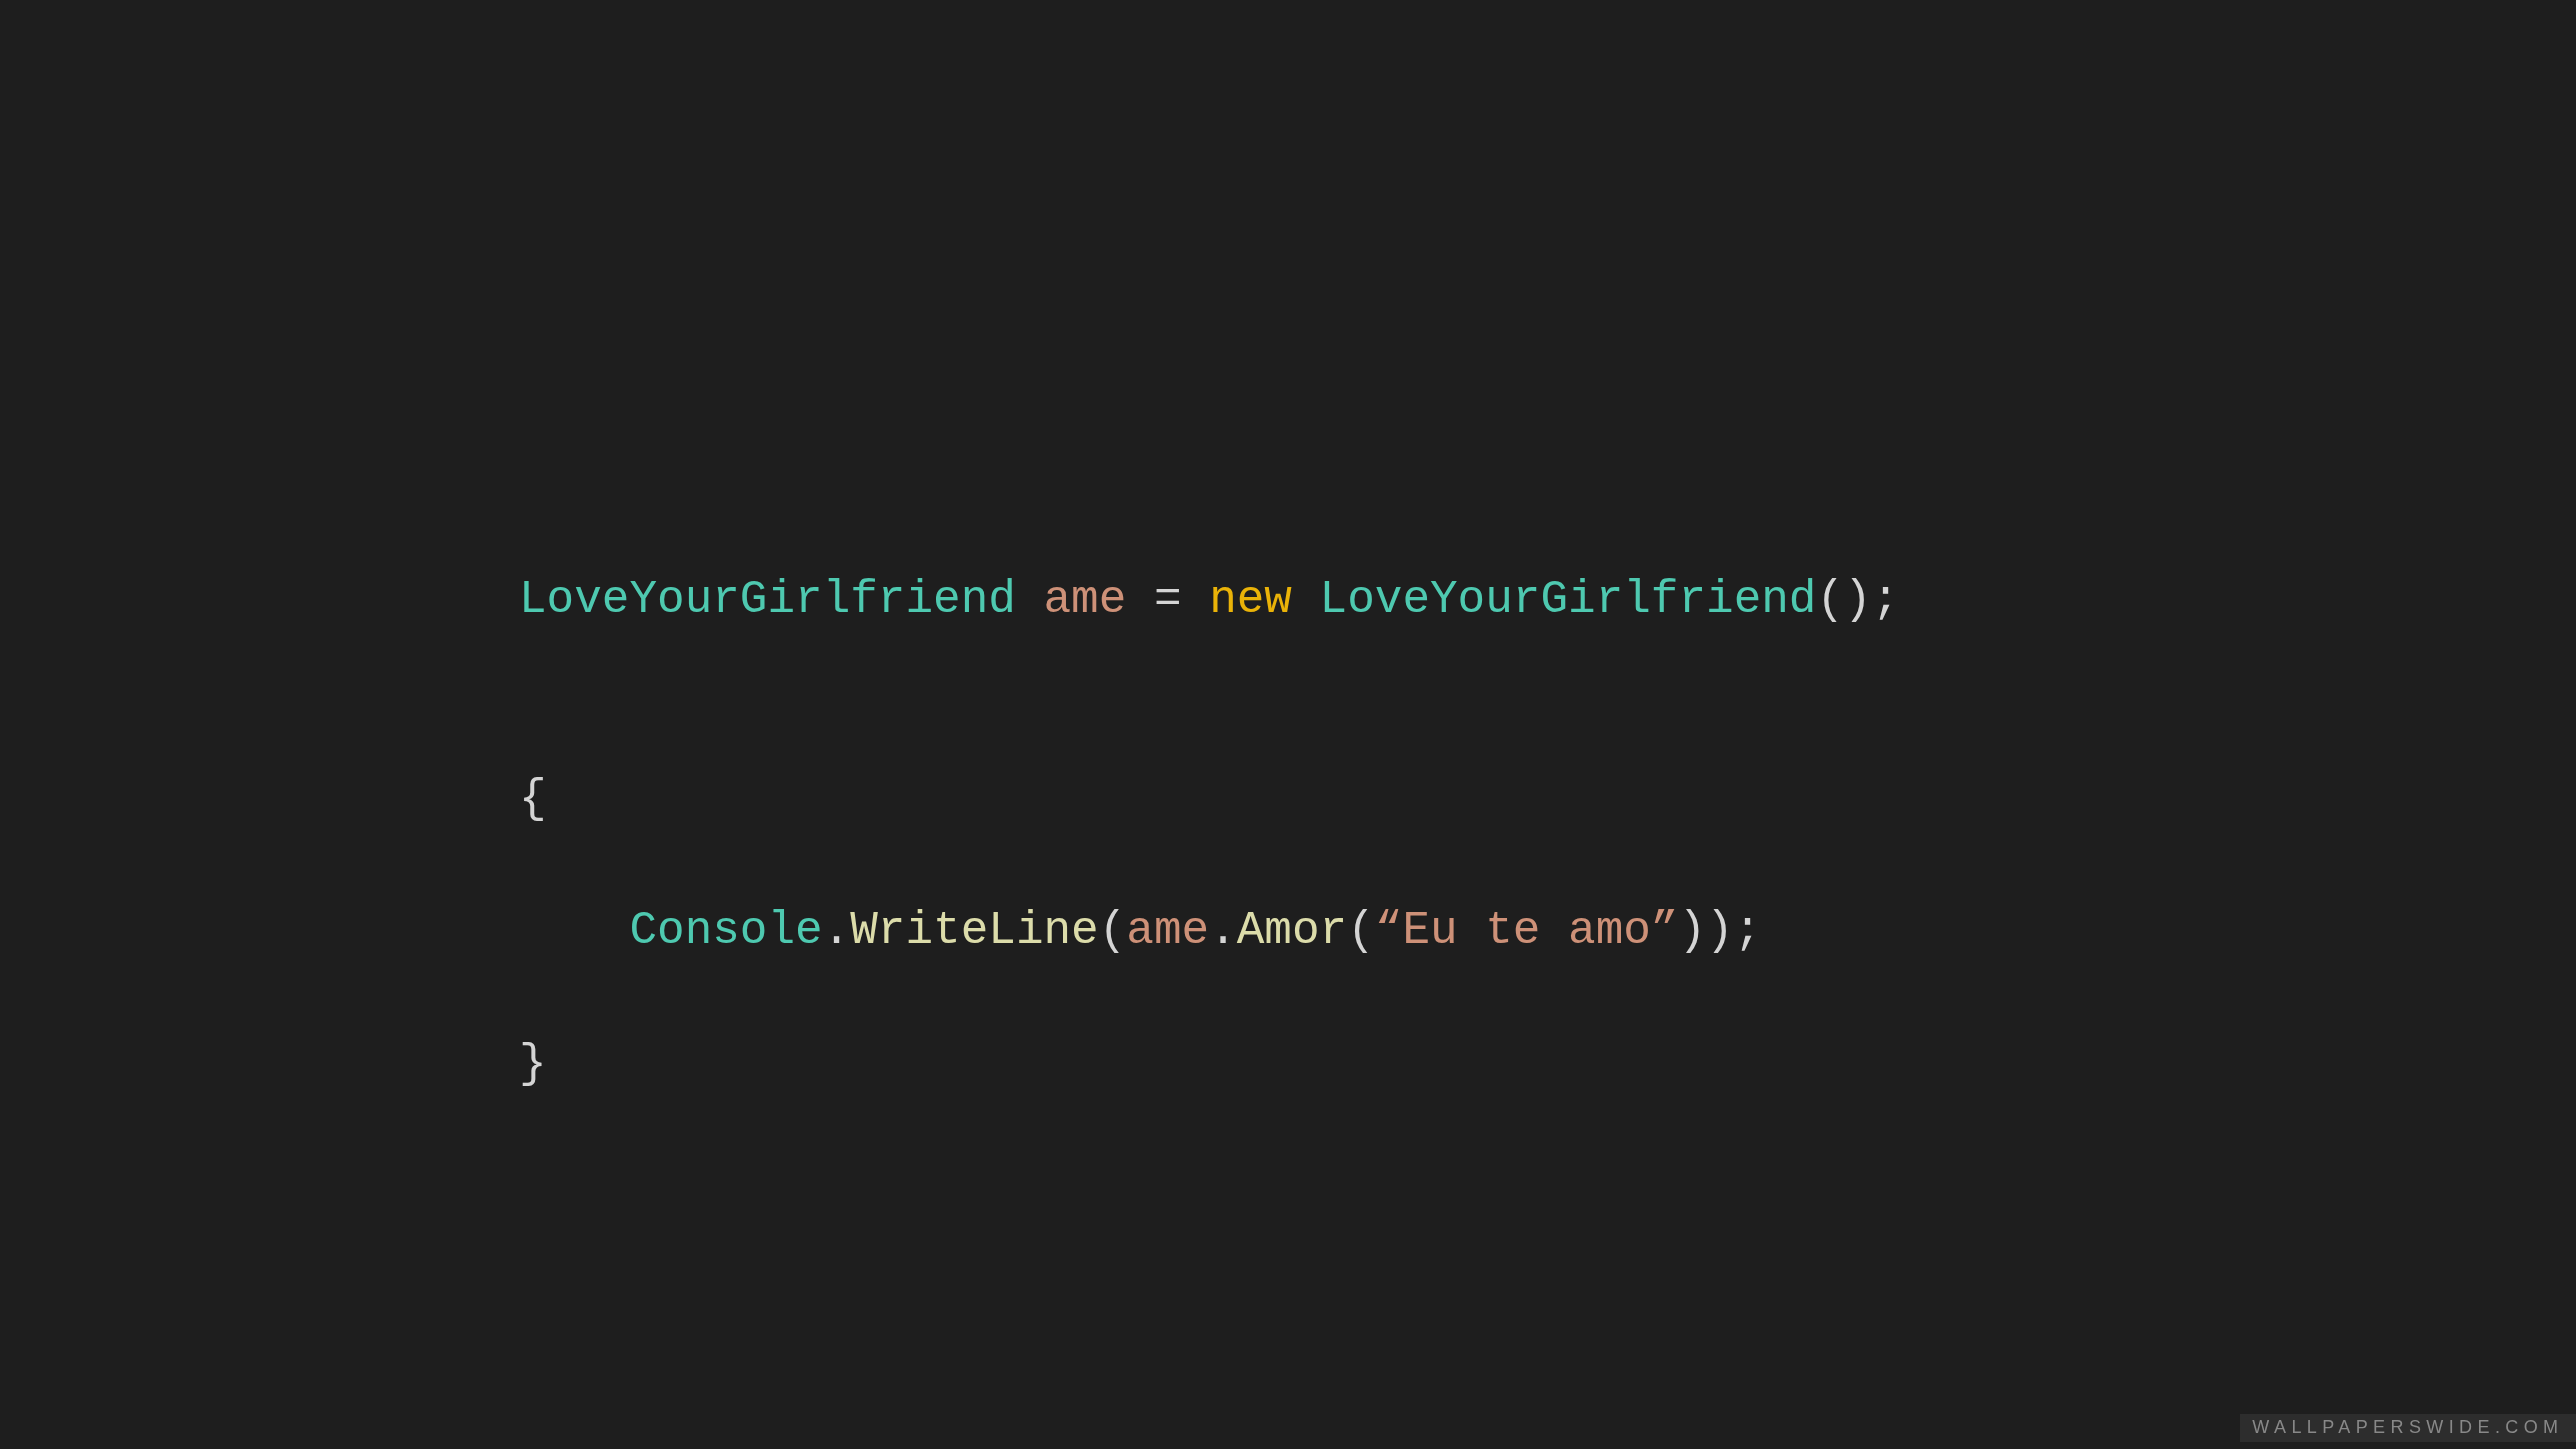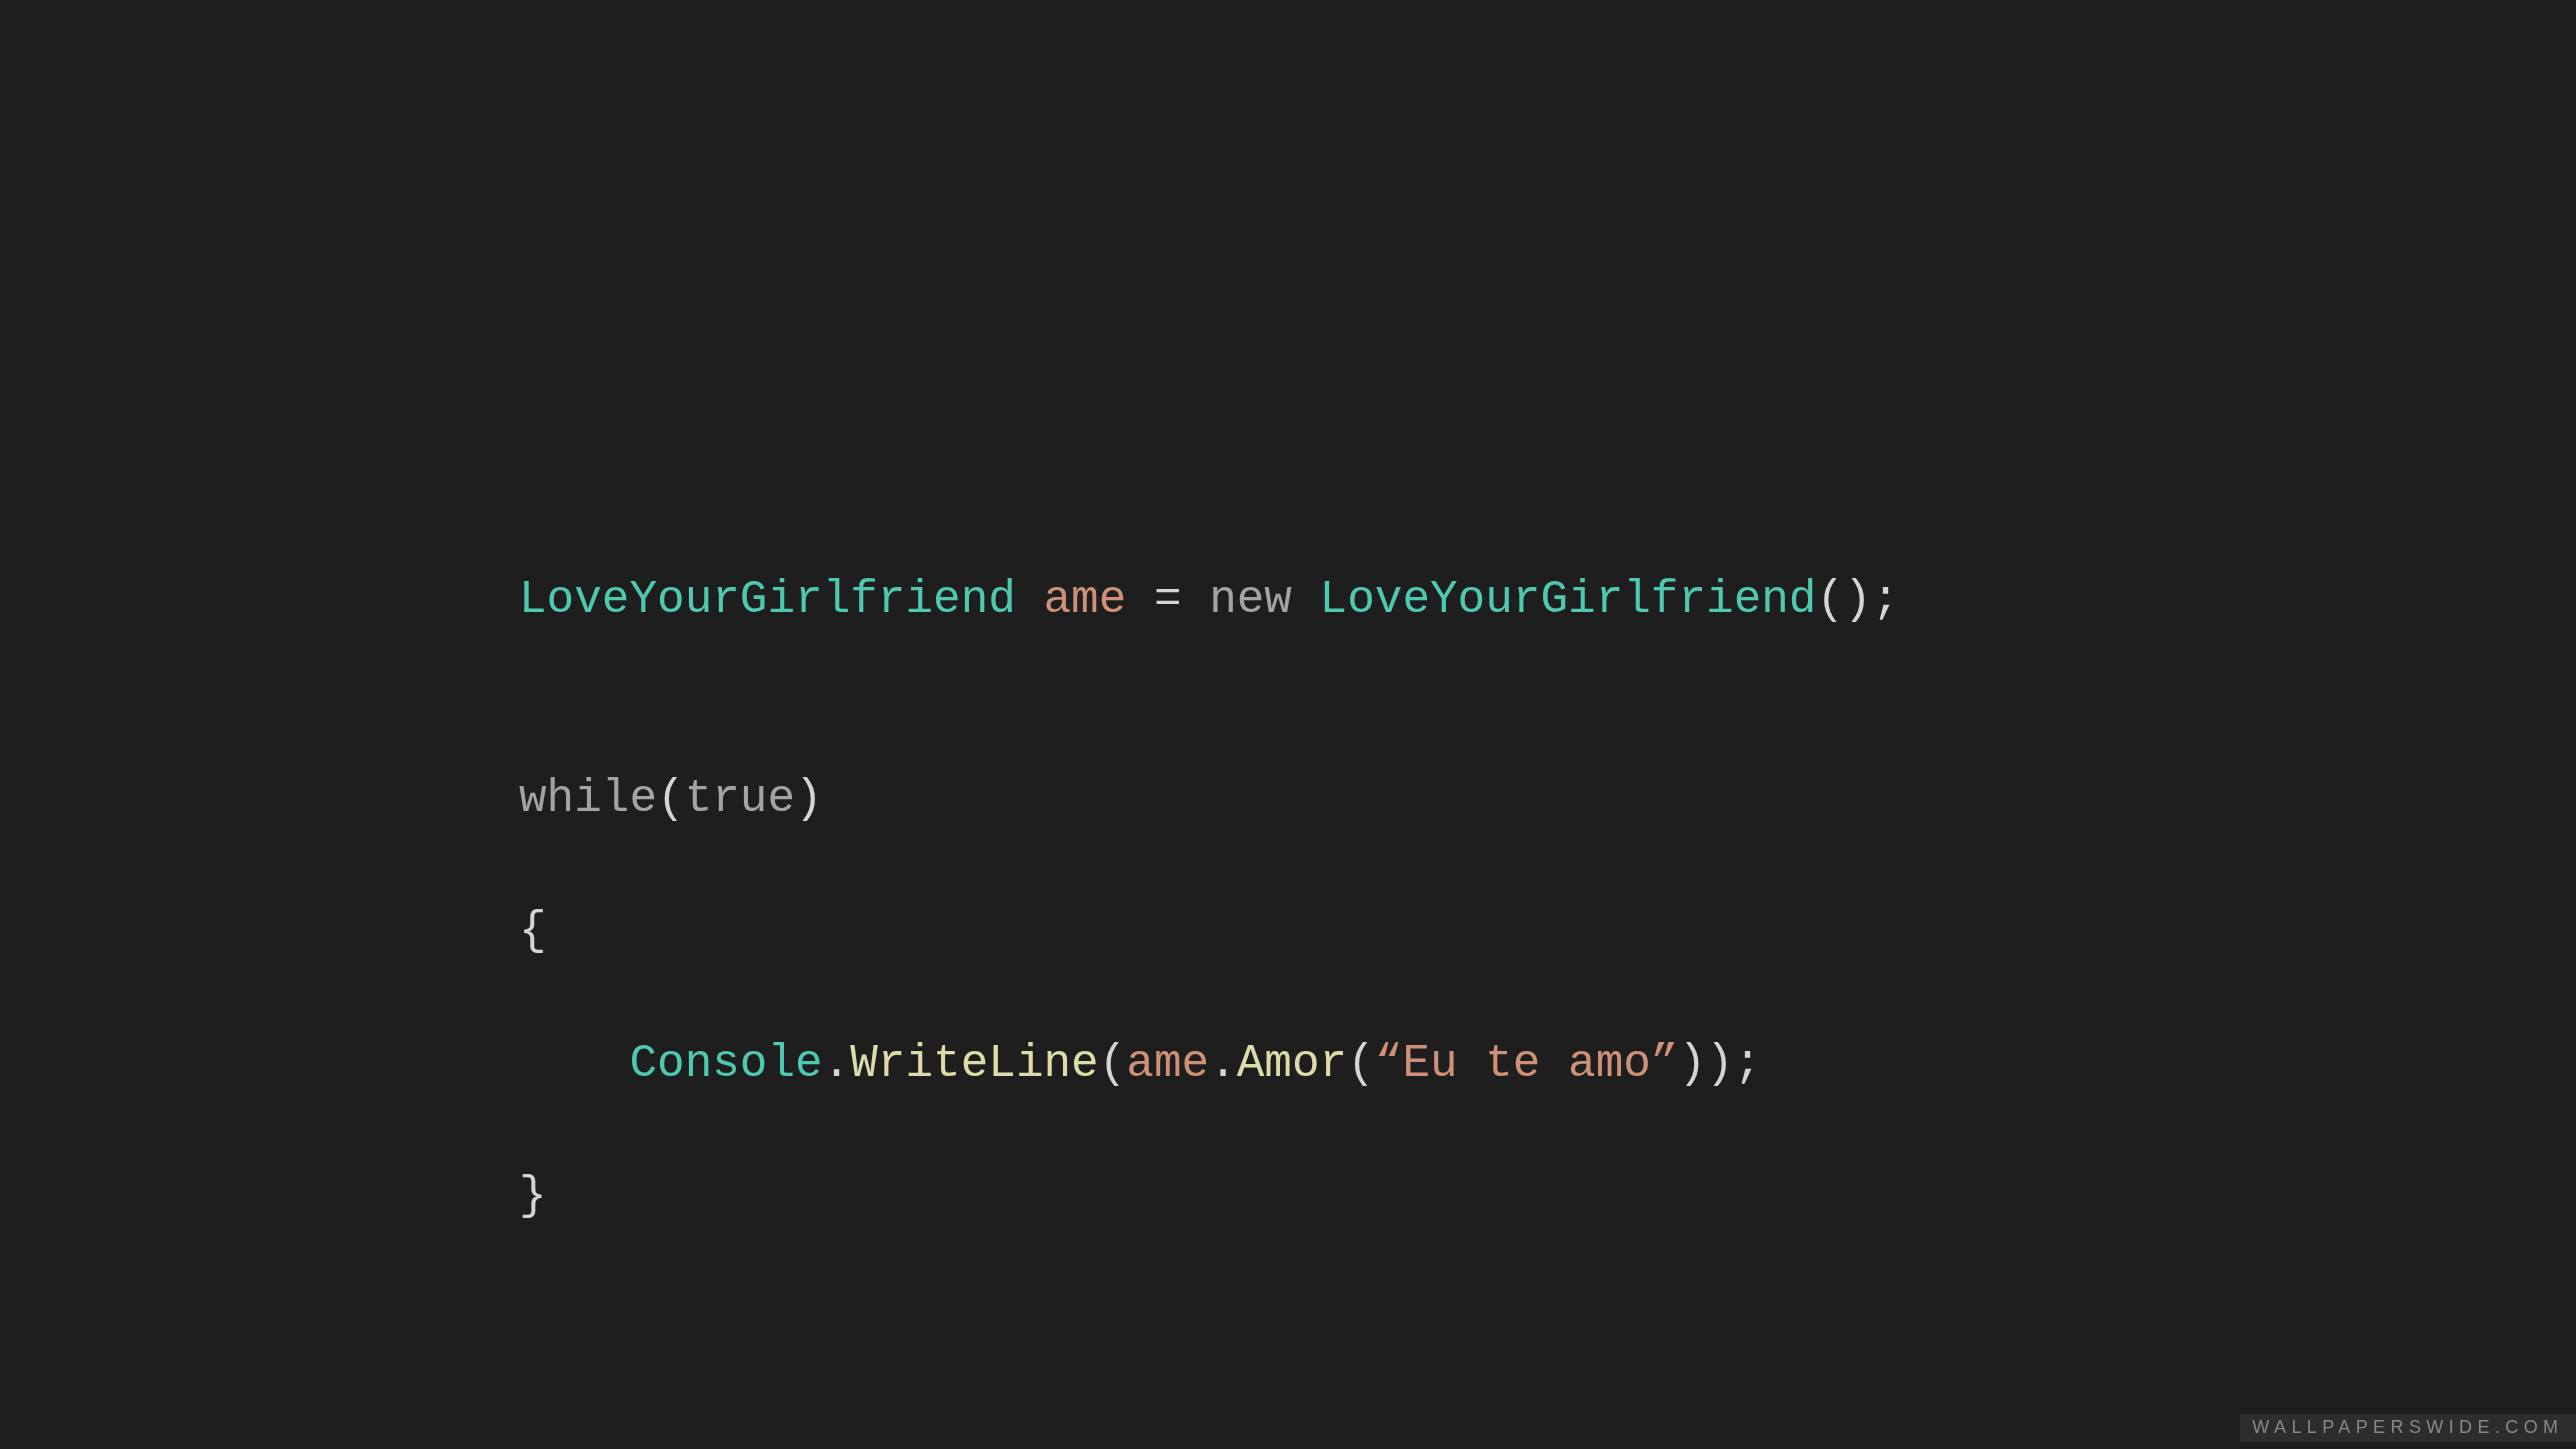--- a/index.html
+++ b/index.html
@@ -18,21 +18,21 @@
     .code-container {
       position: absolute;
       top: 501px;
       left: 519px;
       font-size: 46px;
       line-height: 1.44;
       white-space: pre;
     }
     .c-class { color: #4EC9B0; margin-top: 36px; }
     .c-var { color: #CE9178; }
-    .c-keyword { color: #a3a3a3; }
+    .c-keyword { color: #eab308; }
     .c-punct { color: #D4D4D4; }
     .c-method { color: #DCDCAA; }
     .c-string { color: #CE9178; }
     .c-paren { color: #D4D4D4; }
     .c-brace { color: #D4D4D4; }
     .c-semi { color: #D4D4D4; }
     .watermark {
       position: absolute;
       bottom: 7.2px;
       right: 0;
@@ -45,20 +45,19 @@
       text-transform: uppercase;
       text-align: right;
     }
   </style>
 </head>
 <body>
 
 <div class="code-container">
 <div><span class="c-class">LoveYourGirlfriend</span><span class="c-punct"> </span><span class="c-var">ame</span><span class="c-punct"> = </span><span class="c-keyword">new</span><span class="c-punct"> </span><span class="c-class">LoveYourGirlfriend</span><span class="c-paren">()</span><span class="c-semi">;</span></div>
 <div></div>
-<div><span class="c-keyword">while</span><span class="c-paren">(</span><span class="c-keyword">true</span><span class="c-paren">)</span></div>
 <div class="c-brace">{</div>
 <div><span>    </span><span class="c-class">Console</span><span class="c-punct">.</span><span class="c-method">WriteLine</span><span class="c-paren">(</span><span class="c-var">ame</span><span class="c-punct">.</span><span class="c-method">Amor</span><span class="c-paren">(</span><span class="c-string">“</span><span class="c-string">Eu te amo</span><span class="c-string">”</span><span class="c-paren">)</span><span class="c-paren">)</span><span class="c-semi">;</span></div>
 <div class="c-brace">}</div>
 </div>
 
 <div class="watermark">WALLPAPERSWIDE.COM</div>
 
 
 </body></html>

